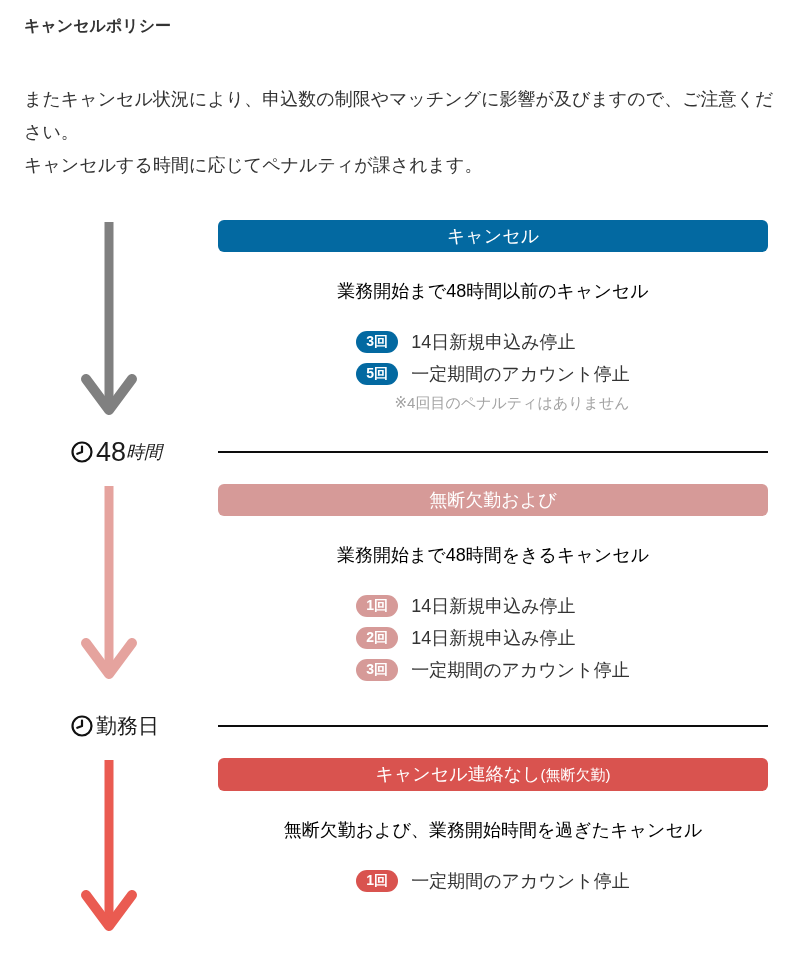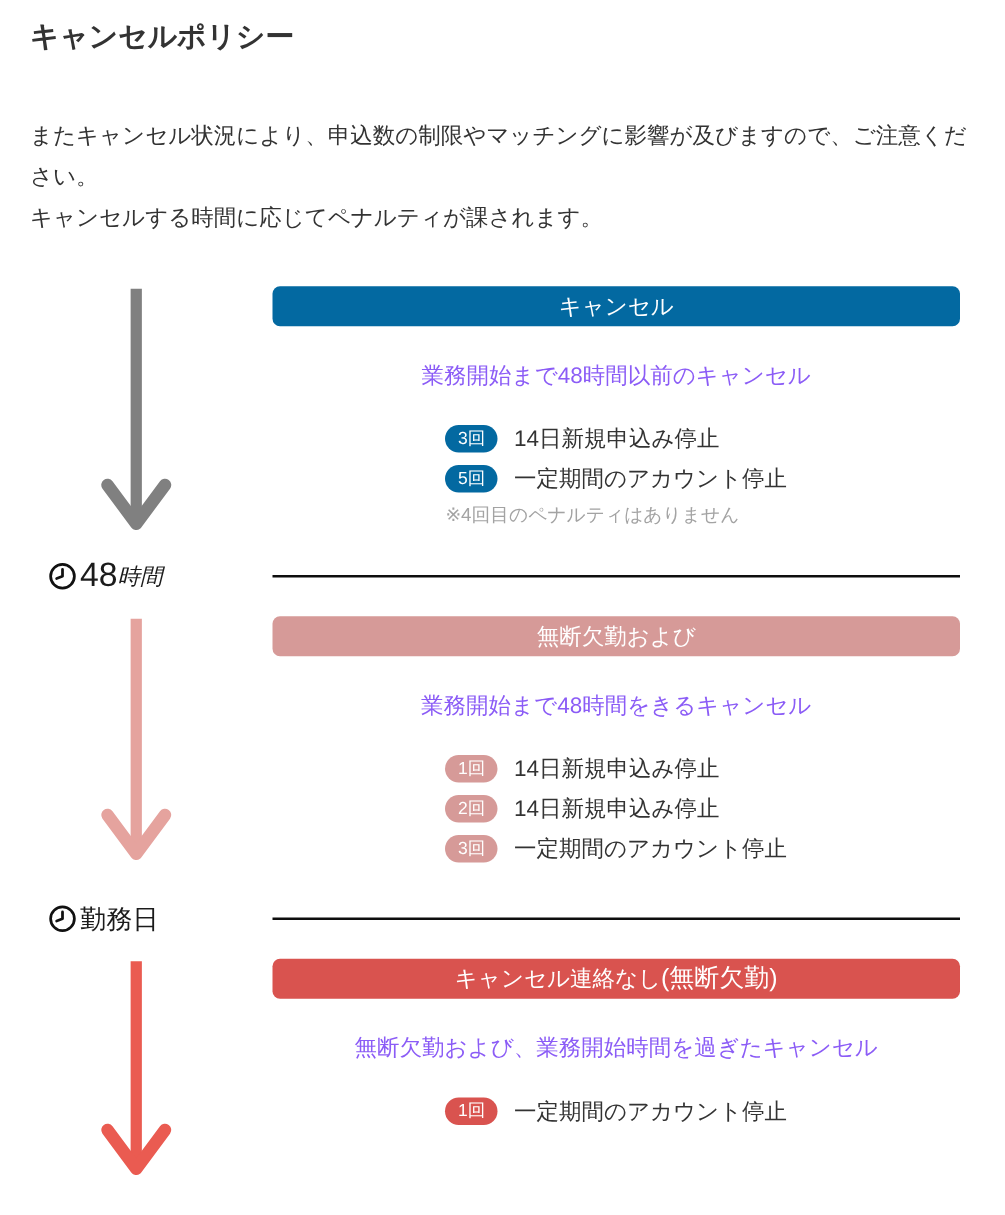--- a/index.html
+++ b/index.html
@@ -2,46 +2,46 @@
 <html><head>
 <meta charset="utf-8">
 <style>
   * { box-sizing: border-box; }
   html, body { margin: 0; padding: 0; background: #fff; }
   .page {
     width: 804px; height: 972px; background: #ffffff; overflow: hidden;
     font-family: "Liberation Sans", "DejaVu Sans", sans-serif;
     color: #333333; padding-top: 16px;
   }
-  .title { margin: 0 0 0 24px; font-size: 23px; font-weight: 700; color: #333; line-height: 1.2; }
+  .title { margin: 0 0 0 24px; font-size: 16px; font-weight: 700; color: #333; line-height: 1.2; }
   .intro { margin: 48px 28px 0 24px; font-size: 18px; color: #333; }
   .intro p { margin: 0; line-height: 33px; }
   .timeline { margin-top: 38px; }
   .trow { display: flex; }
   .tl-left { flex: 0 0 218px; display: flex; justify-content: center; align-items: flex-start; }
   .tl-right { flex: 1; margin-right: 36px; }
   .sec-header {
     border-radius: 6px; color: #fff; text-align: center;
     font-size: 18px; padding: 5px 0; line-height: 22px;
   }
   .bg-gray { background: #0369a1; }
   .bg-pink { background: #d69a98; }
   .bg-red  { background: #d9534f; }
-  .hdr-suffix { font-size: 20px; }
-  .desc { text-align: center; font-size: 18px; color: #8b5cf6; margin-top: 27px; }
+  .hdr-suffix { font-size: 15px; }
+  .desc { text-align: center; font-size: 18px; color: #000000; margin-top: 27px; }
   .penalties-wrap { display: flex; justify-content: center; margin-top: 27px; }
   .penalty-row { display: flex; align-items: center; gap: 13px; font-size: 18px; color: #333; margin-bottom: 8px; }
   .pill {
     color: #fff; font-size: 14px; padding: 2px 10px 3px;
-    border-radius: 13px; line-height: 17px; min-width: 24px; text-align: center;
+    border-radius: 13px; line-height: 17px; min-width: 24px; text-align: center; font-weight: bold;
   }
-  .note { color: #a3a3a3; font-size: 15px; margin-top: 4px; }
+  .note { color: #a3a3a3; font-size: 15px; margin-top: 4px; text-align: right; }
   .milestone-row { display: flex; align-items: center; height: 40px; margin: 14px 0 12px; }
   .milestone-row.m2 { margin: 16px 0 12px; }
-  .milestone-label { flex: 0 0 218px; padding-left: 38px; display: flex; align-items: center; color: #1b1b1b; }
+  .milestone-label { flex: 0 0 218px; padding-left: 70px; display: flex; align-items: center; color: #1b1b1b; }
   .clock { margin-right: 2px; flex: 0 0 auto; }
   .m-big { font-size: 27px; line-height: 1; }
   .m-small { font-size: 18px; font-style: italic; }
   .m-mid { font-size: 21px; }
   .m-line { flex: 1; height: 2px; background: #0d0d0d; margin-right: 36px; }
   .arrow-gray { color: #808080; }
   .arrow-pink { color: #e5a39e; }
   .arrow-red  { color: #ea5b51; }
 </style>
 </head>

